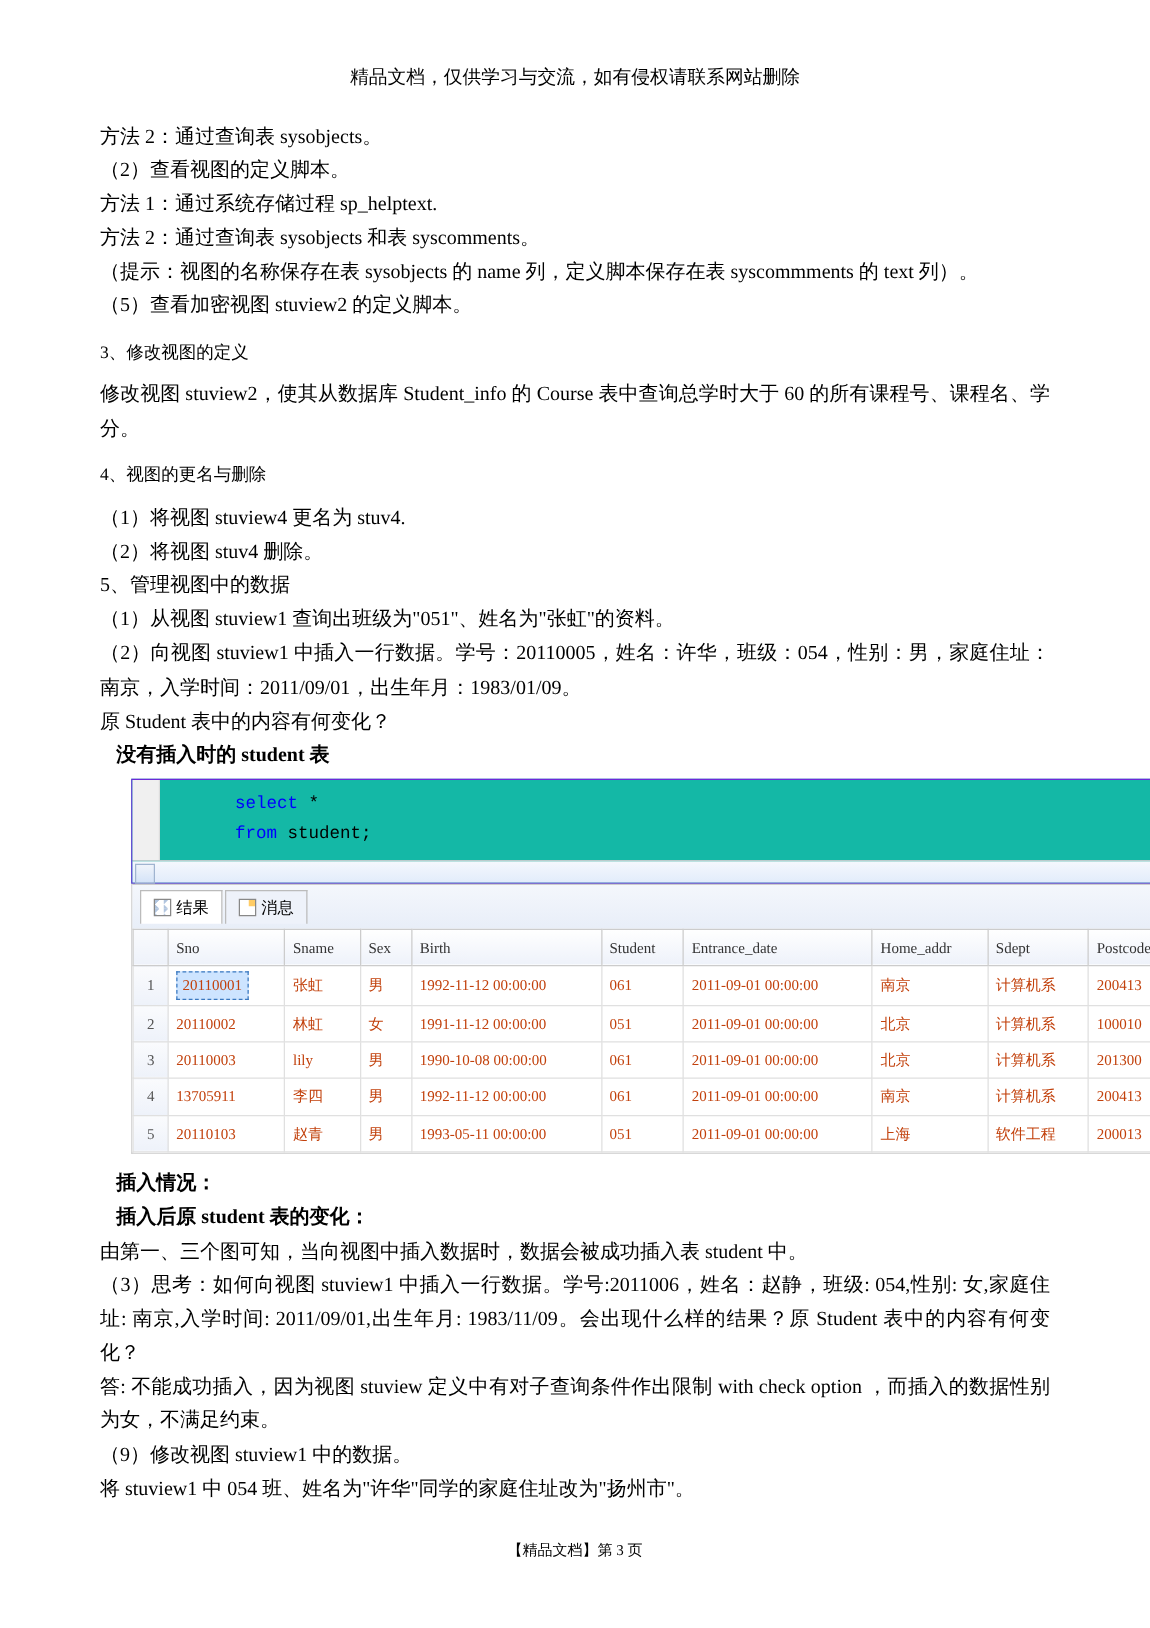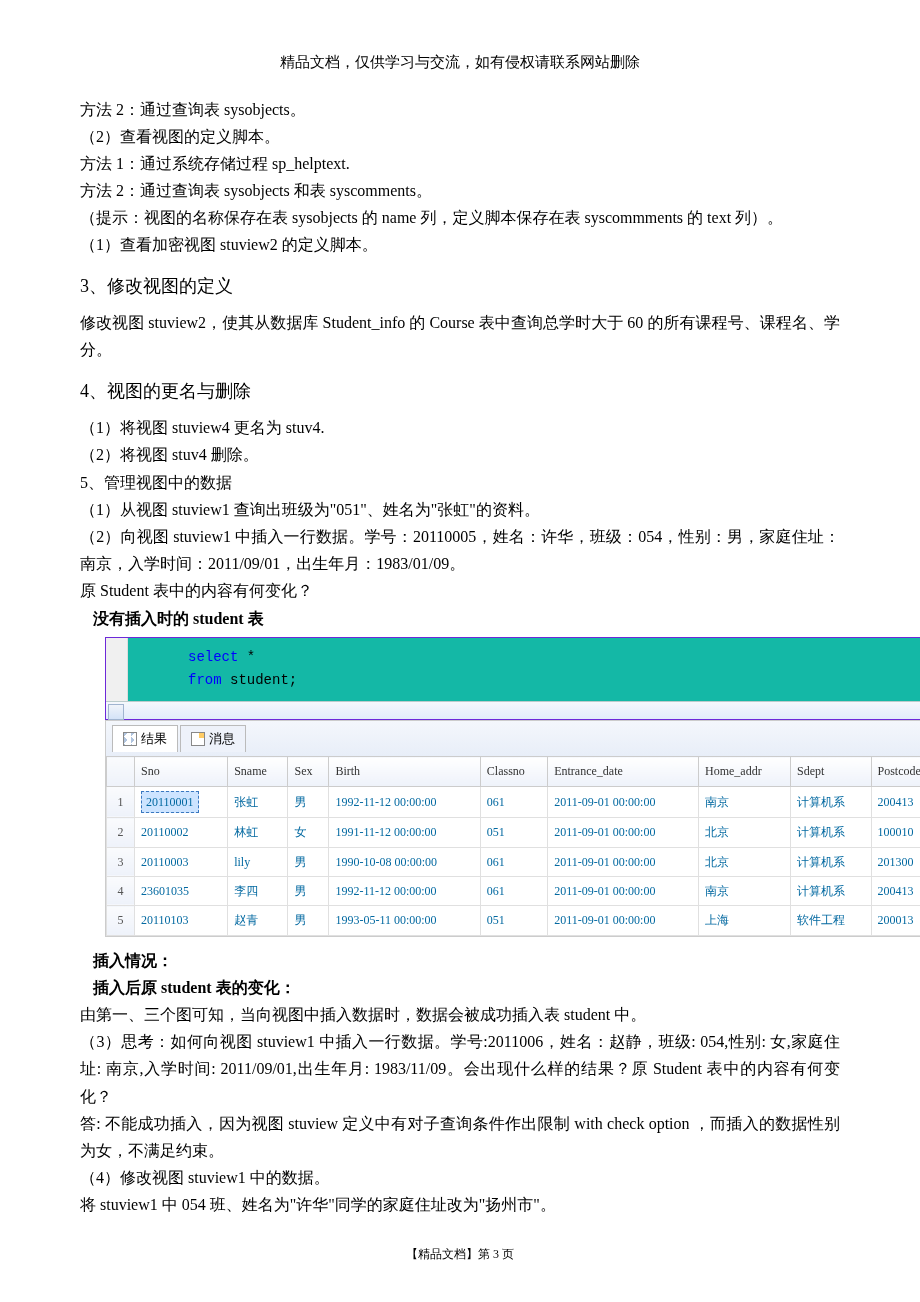--- a/index.html
+++ b/index.html
@@ -1,56 +1,56 @@
 <!DOCTYPE html>
 <html><head>
   <meta charset="utf-8">
   <style>
     * { margin: 0; padding: 0; box-sizing: border-box; }
     body { font-family: "SimSun", "宋体", serif; font-size: 16px; line-height: 1.7; color: #000; background: #fff; width: 920px; padding: 50px 80px 30px 80px; }
     .header-title { text-align: center; font-size: 15px; margin-bottom: 20px; }
     .para { margin: 0; text-align: justify; }
-    .section-title { font-size: 18px; margin: 12px 0 8px 0; }
+    .section-title { font-size: 14px; margin: 12px 0 8px 0; }
     .bold { font-weight: bold; margin-left: 13px; }
     .sql-area { background: #14b8a6; border: 1px solid #6d28d9; margin: 5px 0 0 25px; width: 896px; }
     .sql-code { padding: 8px 60px; font-family: "Courier New", monospace; font-size: 14px; }
     .sql-code .kw-select, .sql-code .kw-from { color: #0000ff; }
     .sql-line { display: block; }
     .sql-scroll { height: 18px; background: linear-gradient(to bottom, #f5f8fd, #e2ecfb); border-top: 1px solid #bcc; position: relative; }
     .sql-scroll::before { content: ""; position: absolute; left: 2px; top: 2px; width: 14px; height: 14px; background: linear-gradient(#f0f4fa, #d4e3f8); border: 1px solid #a0b4d0; }
     .sql-scroll::after { content: ""; position: absolute; right: 2px; top: 2px; width: 14px; height: 14px; background: linear-gradient(#f0f4fa, #d4e3f8); border: 1px solid #a0b4d0; }
     .gutter { width: 22px; background: #f0f0f0; border-right: 1px solid #ddd; }
     .sql-flex { display: flex; }
     .sql-flex .gutter { min-height: 50px; }
     .tab-bar { background: linear-gradient(to bottom, #f4f7fc, #e8eef8); border-top: 1px solid #ccc; padding: 4px 6px; font-size: 13px; font-family: "Microsoft YaHei", "SimSun", sans-serif; display: flex; align-items: center; }
     .tab { padding: 2px 10px; background: #fff; border: 1px solid #bbb; border-bottom: none; margin-right: 2px; display: inline-flex; align-items: center; gap: 4px; }
     .tab.inactive { background: #eef2fa; }
     .tab-icon { width: 14px; height: 14px; display: inline-block; }
     .icon-grid { background: linear-gradient(135deg,#b0c4de 25%, transparent 25%) 0 0 / 7px 7px, linear-gradient(45deg,#b0c4de 25%, #fff 25%) 0 0 / 7px 7px; border: 1px solid #888; }
     .icon-page { background: #fff; border: 1px solid #888; position: relative; }
     .icon-page::after { content: ""; position: absolute; right: 0; top: 0; width: 5px; height: 5px; background: #ffcc66; }
     .data-grid { border-collapse: collapse; width: 100%; font-family: Liberation Serif, serif; font-size: 12px; background: #fff; }
     .data-grid th { background: linear-gradient(to bottom, #fff, #eef2fa); border: 1px solid #ccc; padding: 4px 6px; text-align: left; font-weight: normal; color: #333; }
-    .data-grid td { border: 1px solid #e0e0e0; padding: 4px 6px; color: #0369a1; white-space: nowrap; }
+    .data-grid td { border: 1px solid #e0e0e0; padding: 4px 6px; color: #c2410c; white-space: nowrap; }
     .data-grid .rownum { background: linear-gradient(to bottom, #fafbfd, #eef2fa); text-align: center; width: 28px; color: #555; }
     .data-grid .sno-active { background: #cde4ff; border: 1px dashed #3a78c0; display: inline-block; padding: 0 4px; }
     .results-wrap { margin: 0 0 10px 25px; width: 842px; border: 1px solid #ccc; border-top: none; }
     .footer { text-align: center; margin-top: 25px; font-size: 12px; }
   </style>
 </head>
 <body>
 
 <div class="header-title">精品文档，仅供学习与交流，如有侵权请联系网站删除</div>
 
 <p class="para">方法 2：通过查询表 sysobjects。</p>
 <p class="para">（2）查看视图的定义脚本。</p>
 <p class="para">方法 1：通过系统存储过程 sp_helptext.</p>
 <p class="para">方法 2：通过查询表 sysobjects 和表 syscomments。</p>
 <p class="para">（提示：视图的名称保存在表 sysobjects 的 name 列，定义脚本保存在表 syscommments 的 text 列）。</p>
-<p class="para">（1）查看加密视图 stuview2 的定义脚本。</p>
+<p class="para">（5）查看加密视图 stuview2 的定义脚本。</p>
 
 <p class="section-title">3、修改视图的定义</p>
 <p class="para">修改视图 stuview2，使其从数据库 Student_info 的 Course 表中查询总学时大于 60 的所有课程号、课程名、学分。</p>
 
 <p class="section-title">4、视图的更名与删除</p>
 <p class="para">（1）将视图 stuview4 更名为 stuv4.</p>
 <p class="para">（2）将视图 stuv4 删除。</p>
 <p class="para">5、管理视图中的数据</p>
 <p class="para">（1）从视图 stuview1 查询出班级为"051"、姓名为"张虹"的资料。</p>
 <p class="para">（2）向视图 stuview1 中插入一行数据。学号：20110005，姓名：许华，班级：054，性别：男，家庭住址：南京，入学时间：2011/09/01，出生年月：1983/01/09。</p>
@@ -80,21 +80,21 @@
     </div>
   </div>
   <table class="data-grid">
     <thead>
       <tr>
         <th class="rownum"></th>
         <th>Sno</th>
         <th>Sname</th>
         <th>Sex</th>
         <th>Birth</th>
-        <th>Classno</th>
+        <th>Student</th>
         <th>Entrance_date</th>
         <th>Home_addr</th>
         <th>Sdept</th>
         <th>Postcode</th>
       </tr>
     </thead>
     <tbody>
       <tr>
         <td class="rownum">1</td>
         <td><span class="sno-active">20110001</span></td>
@@ -126,21 +126,21 @@
         <td>男</td>
         <td>1990-10-08 00:00:00</td>
         <td>061</td>
         <td>2011-09-01 00:00:00</td>
         <td>北京</td>
         <td>计算机系</td>
         <td>201300</td>
       </tr>
       <tr>
         <td class="rownum">4</td>
-        <td>23601035</td>
+        <td>13705911</td>
         <td>李四</td>
         <td>男</td>
         <td>1992-11-12 00:00:00</td>
         <td>061</td>
         <td>2011-09-01 00:00:00</td>
         <td>南京</td>
         <td>计算机系</td>
         <td>200413</td>
       </tr>
       <tr>
@@ -157,16 +157,16 @@
       </tr>
     </tbody>
   </table>
 </div>
 
 <p class="para bold">插入情况：</p>
 <p class="para bold">插入后原 student 表的变化：</p>
 <p class="para">由第一、三个图可知，当向视图中插入数据时，数据会被成功插入表 student 中。</p>
 <p class="para">（3）思考：如何向视图 stuview1 中插入一行数据。学号:2011006，姓名：赵静，班级: 054,性别: 女,家庭住址: 南京,入学时间: 2011/09/01,出生年月: 1983/11/09。会出现什么样的结果？原 Student 表中的内容有何变化？</p>
 <p class="para">答: 不能成功插入，因为视图 stuview 定义中有对子查询条件作出限制 with check option ，而插入的数据性别为女，不满足约束。</p>
-<p class="para">（4）修改视图 stuview1 中的数据。</p>
+<p class="para">（9）修改视图 stuview1 中的数据。</p>
 <p class="para">将 stuview1 中 054 班、姓名为"许华"同学的家庭住址改为"扬州市"。</p>
 
 <div class="footer">【精品文档】第 3 页</div>
 
 </body></html>

